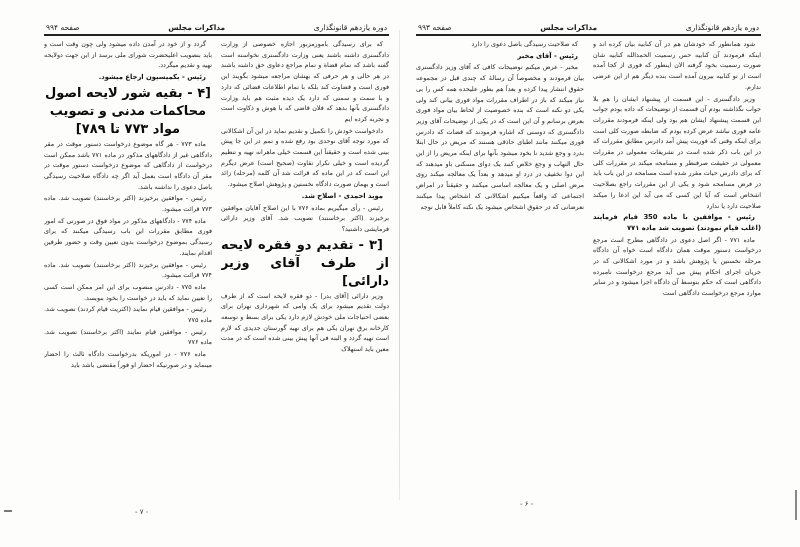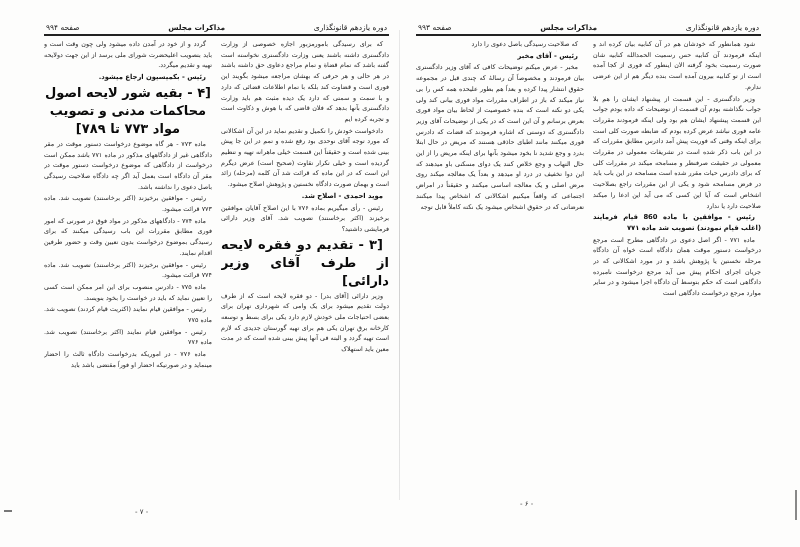--- a/index.html
+++ b/index.html
@@ -69,21 +69,21 @@
     <div class="running-head">
       <span>دوره یازدهم قانونگذاری</span>
       <span class="center">مذاکرات مجلس</span>
       <span>صفحه ۹۹۳</span>
     </div>
     <div class="head-rule"></div>
     <div class="cols">
       <div class="col">
         <p>شود همانطور که خودشان هم در آن کنابیه بیان کرده اند و اینکه فرمودند آن کنابیه حس رسمیت الحمدالله کنابیه شان صورت رسمیت بخود گرفته الان اینطور که فوری از کجا آمده است از تو کنابیه بیرون آمده است بنده دیگر هم از این عرضی ندارم.</p>
         <p>وزیر دادگستری - این قسمت از پیشنهاد ایشان را هم بلا جواب نگذاشته بودم آن قسمت از توضیحات که داده بودم جواب این قسمت پیشنهاد ایشان هم بود ولی اینکه فرمودند مقررات عامه فوری نباشد عرض کرده بودم که ضابطه صورت کلی است برای اینکه وقتی که فوریت پیش آمد دادرس مطابق مقررات که در این باب ذکر شده است در تشریفات معمولی در مقررات معمولی در حقیقت صرفنظر و مسامحه میکند در مقررات کلی که برای دادرس حیات مقرر شده است مسامحه در این باب باید در فرض مسامحه شود و یکی از این مقررات راجع بصلاحیت اشخاص است که آیا این کسی که می آید این ادعا را میکند صلاحیت دارد یا ندارد</p>
-        <p class="bold">رئیس - موافقین با ماده 860 قیام فرمایند (اغلب قیام نمودند) تصویب شد ماده ۷۷۱</p>
+        <p class="bold">رئیس - موافقین با ماده 350 قیام فرمایند (اغلب قیام نمودند) تصویب شد ماده ۷۷۱</p>
         <p>ماده ۷۷۱ - اگر اصل دعوی در دادگاهی مطرح است مرجع درخواست دستور موقت همان دادگاه است خواه آن دادگاه مرحله نخستین یا پژوهش باشد و در مورد اشکالاتی که در جریان اجرای احکام پیش می آید مرجع درخواست نامبرده دادگاهی است که حکم بتوسط آن دادگاه اجرا میشود و در سایر موارد مرجع درخواست دادگاهی است</p>
       </div>
       <div class="col">
         <p>که صلاحیت رسیدگی باصل دعوی را دارد</p>
         <p class="bold">رئیس - آقای مخبر</p>
         <p>مخبر - عرض میکنم توضیحات کافی که آقای وزیر دادگستری بیان فرمودند و مخصوصاً آن رسالهٔ که چندی قبل در مجموعه حقوق انتشار پیدا کرده و بعداً هم بطور علیحده همه کس را بی نیاز میکند که باز در اطراف مقررات مواد فوری بیانی کند ولی یکی دو نکته است که بنده خصوصیت از لحاظ بیان مواد فوری بعرض برسانم و آن این است که در یکی از توضیحات آقای وزیر دادگستری که دوستی که اشاره فرمودند که قضات که دادرس فوری میکنند مانند اطبای حاذقی هستند که مریض در حال ابتلا بدرد و وجع شدید نا بخود میشود بآنها برای اینکه مریض را از این حال التهاب و وجع خلاص کنند یک دوای مسکنی باو میدهند که این دوا تخفیف در درد او میدهد و بعداً یک معالجه میکند روی مرض اصلی و یک معالجه اساسی میکنند و حقیقتاً در امراض اجتماعی که واقعاً میکنیم اشکالاتی که اشخاص پیدا میکنند تعرضاتی که در حقوق اشخاص میشود یک نکته کاملاً قابل توجه</p>
       </div>
     </div>
   </div>
 

